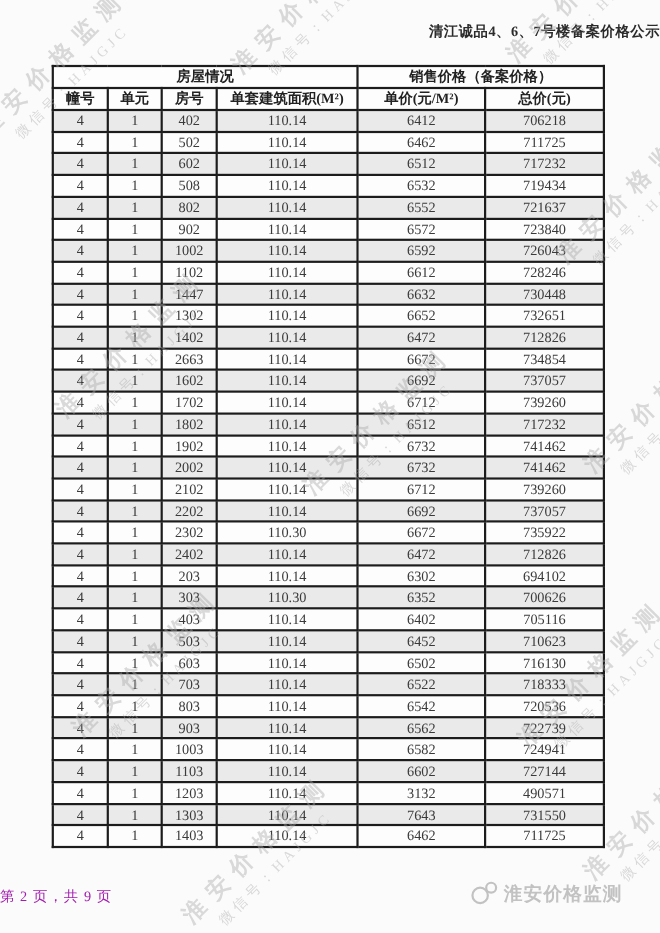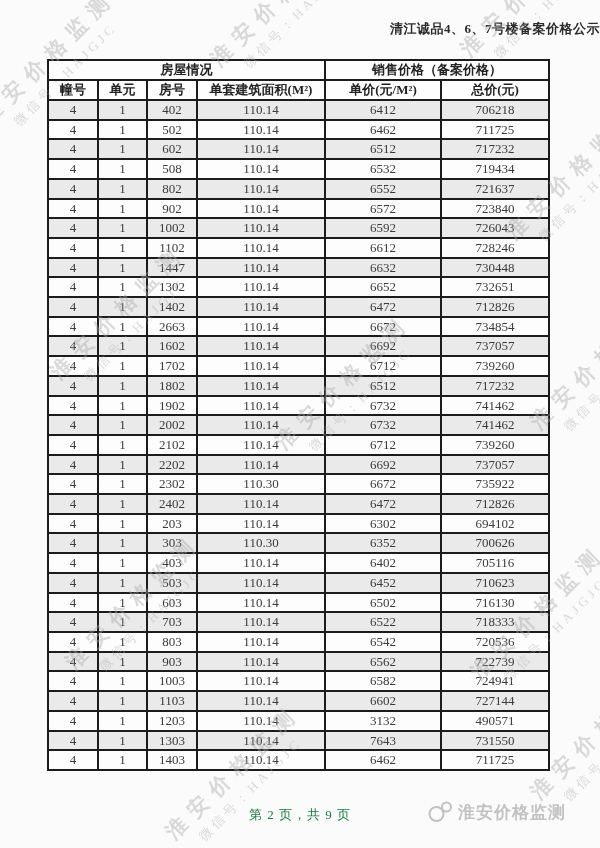--- a/index.html
+++ b/index.html
@@ -38,22 +38,22 @@
   }
   table.price tbody td {
     font-size: 13px; font-weight: normal; height: 17.7px; line-height: 17.7px;
     color: #3a3a3a; background: #fdfdfd;
   }
   table.price tbody tr:nth-child(odd) td { background: #eaeaea; }
 
   
   .footer {
     position: absolute; top: 806px; left: 0; width: 100%;
-    text-align: center; font-size: 13px; letter-spacing: 1px;
-    color: #15803d; z-index: 2;
+    text-align: left; font-size: 13px; letter-spacing: 1px;
+    color: #a21caf; z-index: 2;
   }
 
   
   .brand {
     position: absolute; top: 800px; right: 34px;
     display: flex; align-items: center; gap: 5px;
     color: #c2c2c2; font-size: 17px; font-weight: bold;
     letter-spacing: 1px; z-index: 2;
   }
   .brand-icon { display: inline-flex; }

